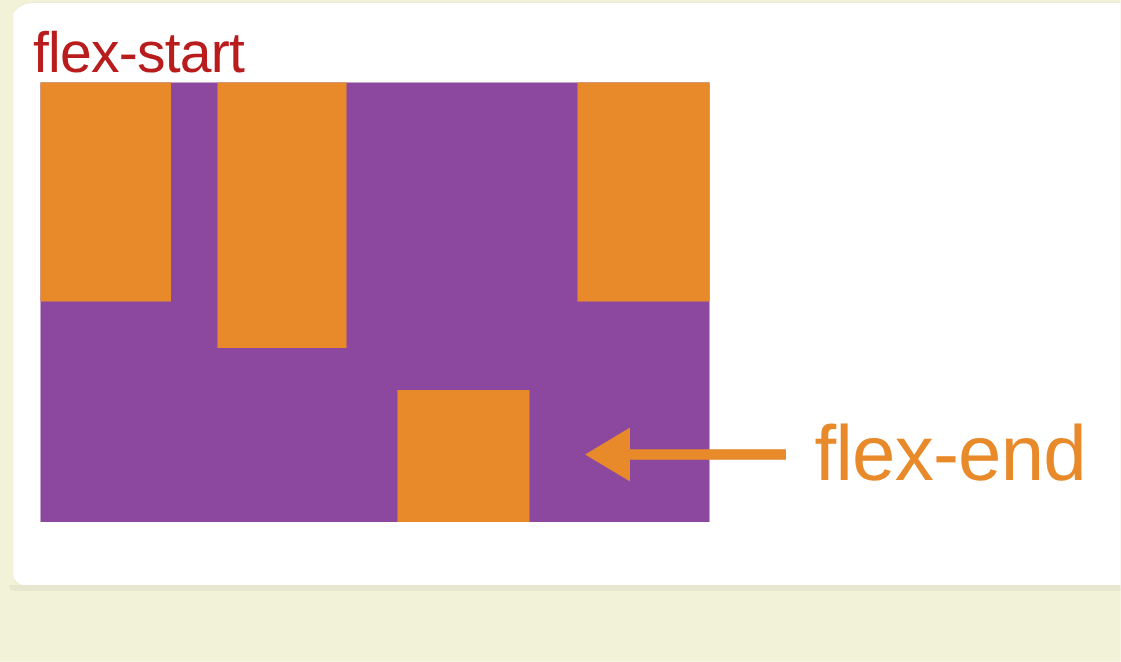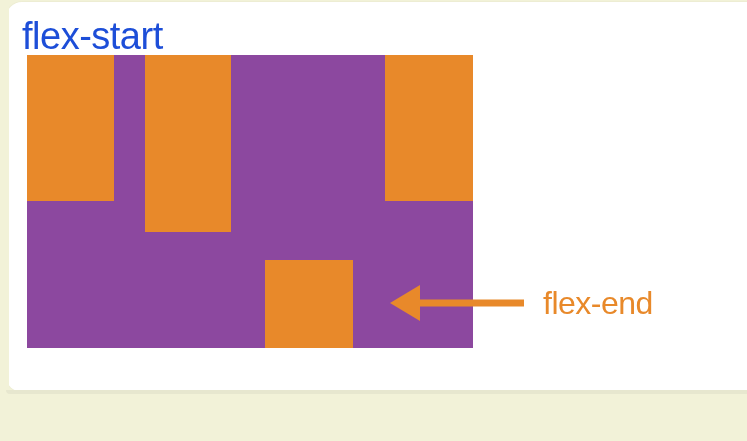--- a/index.html
+++ b/index.html
@@ -69,21 +69,21 @@
     font-size: 38px;
     line-height: 44px;
     color: #8c489f;
     letter-spacing: -0.5px;
     white-space: nowrap;
   }
   #label-flex-end {
     position: absolute;
     left: 543px;
     top: 278px;
-    font-size: 32px;
+    font-size: 52px;
     line-height: 50px;
     color: #e8892a;
     letter-spacing: -0.5px;
     white-space: nowrap;
   }
   
   #arrow-left {
     position: absolute;
     left: 390px;
     top: 280px;
@@ -119,21 +119,21 @@
   <div id="left-gutter" style="background: rgb(242, 242, 216);"></div>
   <div id="card-bottom-edge"></div>
 
   <div id="flex-container" style="left: 27px; top: 55px; width: 446px; height: 293px; background: rgb(140, 72, 159);">
       <div class="flex-item" style="left: 0px; top: 0px; width: 87px; height: 146px; background: rgb(232, 137, 42);"></div>
       <div class="flex-item" style="left: 118px; top: 0px; width: 86px; height: 177px; background: rgb(232, 137, 42);"></div>
       <div class="flex-item" style="left: 358px; top: 0px; width: 88px; height: 146px; background: rgb(232, 137, 42);"></div>
       <div class="flex-item" style="left: 238px; top: 205px; width: 88px; height: 88px; background: rgb(232, 137, 42);"></div>
     </div>
 
-  <div id="label-flex-start" style="color: #1d4ed8; text-align: right;">flex-start</div>
+  <div id="label-flex-start" style="color: #b91c1c; text-align: right;">flex-start</div>
 
   <div id="label-flex-end" style="color: rgb(232, 137, 42);">flex-end</div>
 
   <svg id="arrow-left" viewBox="0 0 134 46">
     <polygon id="arrow-head" points="0,23 30,5 30,41" fill="#e8892a"></polygon>
     <rect id="arrow-shaft" x="28" y="19.5" width="106" height="7" fill="#e8892a"></rect>
   </svg>
 
   <div id="footer-bar" style="background: rgb(242, 242, 216);"></div>
 

